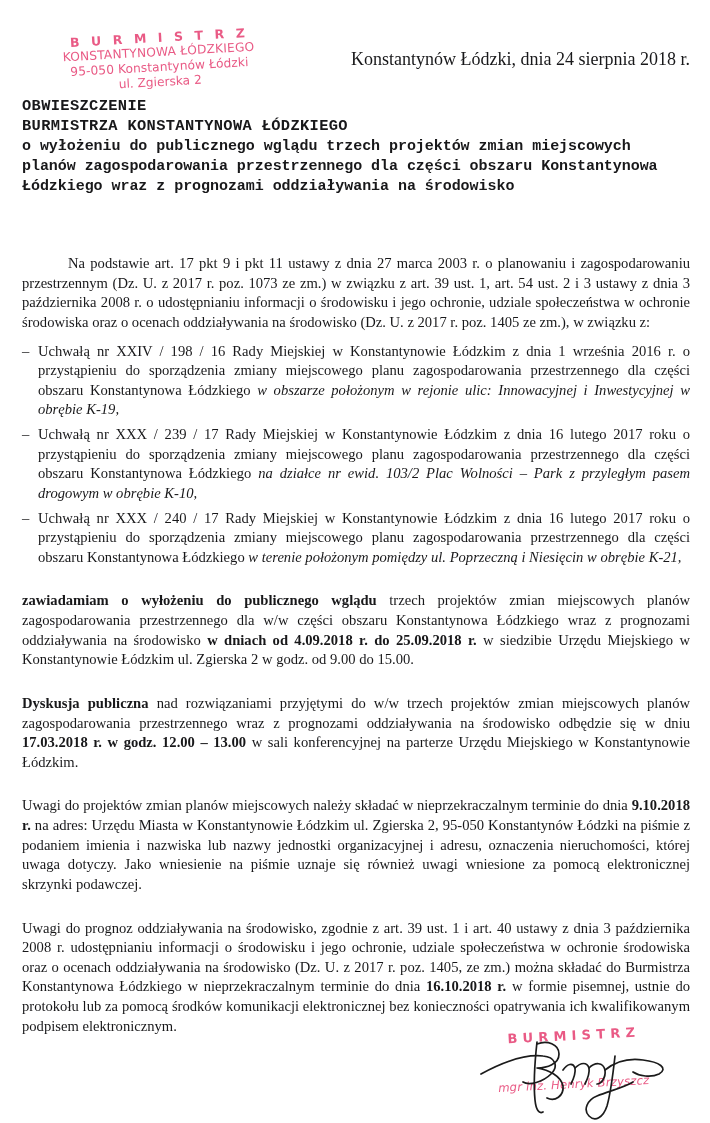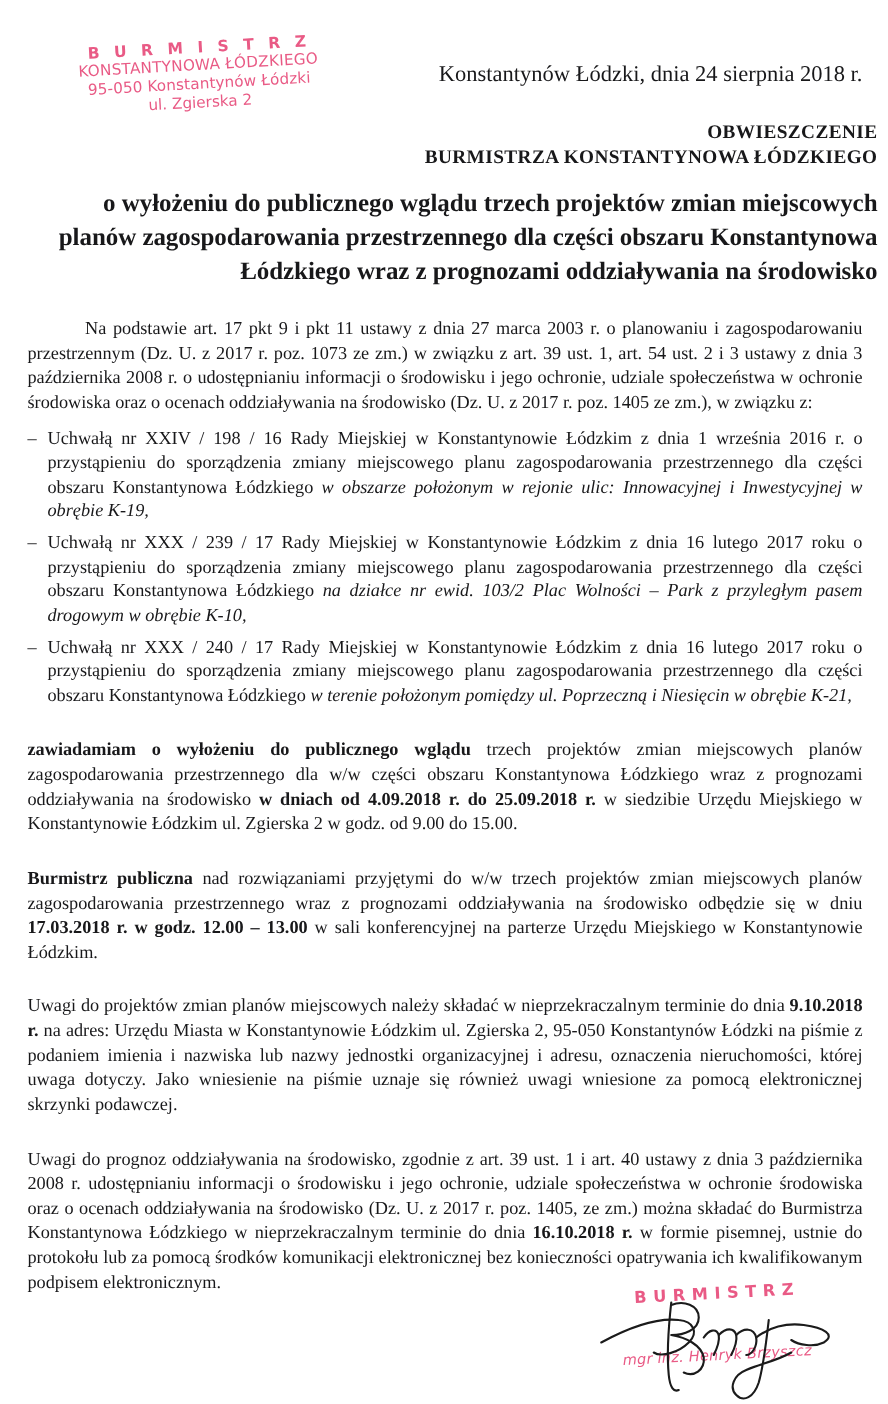--- a/index.html
+++ b/index.html
@@ -56,33 +56,33 @@
     right: 20px;
     top: 49px;
     font-size: 18px;
     white-space: nowrap;
   }
 
   
   .titles {
     position: absolute;
     left: 22px;
-    right: 8px;
+    right: 20px;
     top: 96px;
-    text-align: right;
+    text-align: left;
+    font-family: Liberation Mono, monospace;
   }
   .title-main {
     font-size: 15.4px;
     font-weight: 700;
     letter-spacing: 0.35px;
     line-height: 1.32;
   }
   .subtitle {
-    margin-top: 13px;
-    font-size: 20px;
+    font-size: 15px;
     font-weight: 700;
     line-height: 1.36;
     letter-spacing: -0.05px;
   }
 
   
   .body {
     position: absolute;
     left: 22px;
     top: 218px;
@@ -193,21 +193,21 @@
       <li>
         <span class="dash">–</span><span>Uchwałą nr XXX / 239 / 17 Rady Miejskiej w Konstantynowie Łódzkim z dnia 16 lutego 2017 roku o przystąpieniu do sporządzenia zmiany miejscowego planu zagospodarowania przestrzennego dla części obszaru Konstantynowa Łódzkiego </span><i>na działce nr ewid. 103/2 Plac Wolności – Park z przyległym pasem drogowym w obrębie K-10,</i>
       </li>
       <li>
         <span class="dash">–</span><span>Uchwałą nr XXX / 240 / 17 Rady Miejskiej w Konstantynowie Łódzkim z dnia 16 lutego 2017 roku o przystąpieniu do sporządzenia zmiany miejscowego planu zagospodarowania przestrzennego dla części obszaru Konstantynowa Łódzkiego </span><i>w terenie położonym pomiędzy ul. Poprzeczną i Niesięcin w obrębie K-21,</i>
       </li>
     </ul>
 
     <p class="para gap"><b>zawiadamiam o wyłożeniu do publicznego wglądu</b><span> trzech projektów zmian miejscowych planów zagospodarowania przestrzennego dla w/w części obszaru Konstantynowa Łódzkiego wraz z prognozami oddziaływania na środowisko </span><b>w dniach od 4.09.2018 r. do 25.09.2018 r.</b><span> w siedzibie Urzędu Miejskiego w Konstantynowie Łódzkim ul. Zgierska 2 w godz. od 9.00 do 15.00.</span></p>
 
-    <p class="para gap"><b>Burmistrz publiczna</b><span> nad rozwiązaniami przyjętymi do w/w trzech projektów zmian miejscowych planów zagospodarowania przestrzennego wraz z prognozami oddziaływania na środowisko odbędzie się w dniu </span><b>17.03.2018 r. w godz. 12.00 – 13.00</b><span> w sali konferencyjnej na parterze Urzędu Miejskiego w Konstantynowie Łódzkim.</span></p>
+    <p class="para gap"><b>Dyskusja publiczna</b><span> nad rozwiązaniami przyjętymi do w/w trzech projektów zmian miejscowych planów zagospodarowania przestrzennego wraz z prognozami oddziaływania na środowisko odbędzie się w dniu </span><b>17.03.2018 r. w godz. 12.00 – 13.00</b><span> w sali konferencyjnej na parterze Urzędu Miejskiego w Konstantynowie Łódzkim.</span></p>
 
     <p class="para gap"><span>Uwagi do projektów zmian planów miejscowych należy składać w nieprzekraczalnym terminie do dnia </span><b>9.10.2018 r.</b><span> na adres: Urzędu Miasta w Konstantynowie Łódzkim ul. Zgierska 2, 95-050 Konstantynów Łódzki na piśmie z podaniem imienia i nazwiska lub nazwy jednostki organizacyjnej i adresu, oznaczenia nieruchomości, której uwaga dotyczy. Jako wniesienie na piśmie uznaje się również uwagi wniesione za pomocą elektronicznej skrzynki podawczej.</span></p>
 
     <p class="para gap"><span>Uwagi do prognoz oddziaływania na środowisko, zgodnie z art. 39 ust. 1 i art. 40 ustawy z dnia 3 października 2008 r. udostępnianiu informacji o środowisku i jego ochronie, udziale społeczeństwa w ochronie środowiska oraz o ocenach oddziaływania na środowisko (Dz. U. z 2017 r. poz. 1405, ze zm.) można składać do Burmistrza Konstantynowa Łódzkiego w nieprzekraczalnym terminie do dnia </span><b>16.10.2018 r.</b><span> w formie pisemnej, ustnie do protokołu lub za pomocą środków komunikacji elektronicznej bez konieczności opatrywania ich kwalifikowanym podpisem elektronicznym.</span></p>
 
 
   </div>
 
   <div class="sig-wrap">
     <div class="sig-stamp">

